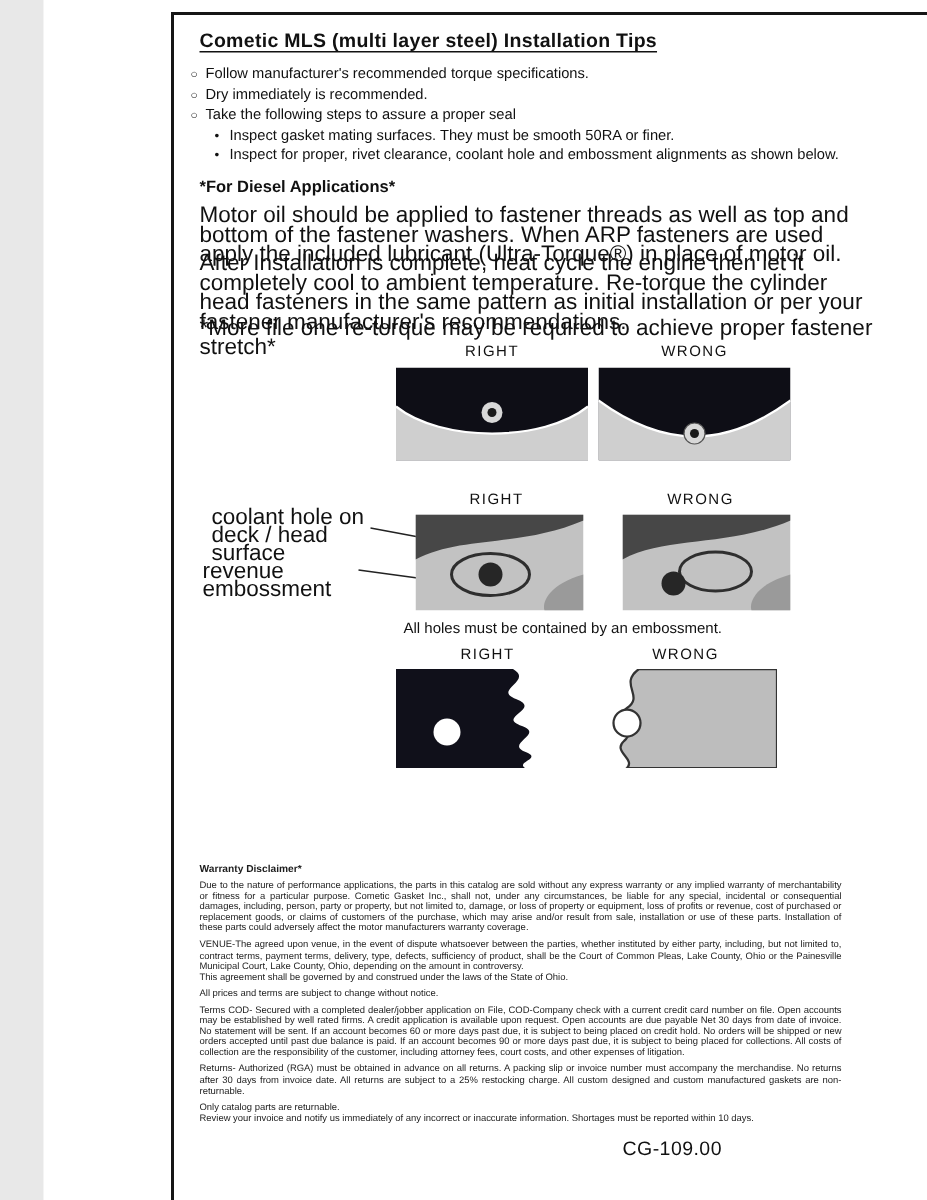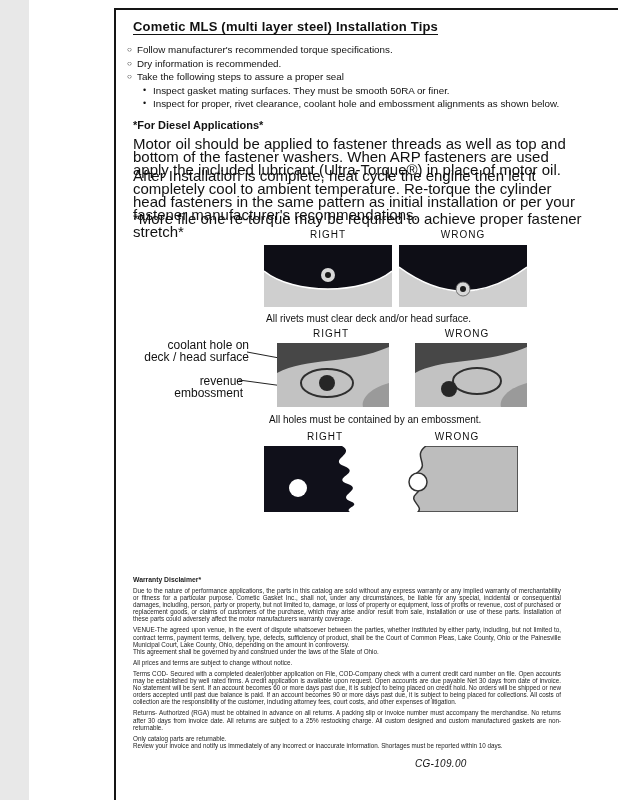--- a/index.html
+++ b/index.html
@@ -21,45 +21,45 @@
   }
   .tips{font-size:9.8px;line-height:13.5px;}
   .tip{display:flex;}
   .tip .b-open{width:10px;flex:0 0 10px;font-size:8px;line-height:13.5px;}
   .tip.sub{padding-left:16px;}
   .tip .b-solid{width:10px;flex:0 0 10px;font-size:9px;line-height:13.5px;}
   .h2{font-size:11px;font-weight:bold;}
   .body-p{font-size:15px;line-height:13px;}
   .rw-label{font-size:10px;letter-spacing:1px;text-align:center;}
   .caption{font-size:10px;line-height:13px;}
-  .annot{font-size:12px;line-height:12px;text-align:right;white-space:pre-line;}
+  .annot{font-size:15px;line-height:12px;text-align:left;white-space:pre-line;}
   .panel{display:block;}
   .legal{width:428px;text-align:justify;color:#1c1c1c;}
   .legal h3{font-size:6.8px;font-weight:bold;margin:0 0 4px 0;}
   .legal p{font-size:6.3px;line-height:7.1px;margin:0 0 4px 0;white-space:pre-line;}
-  .footer-code{font-size:10px;letter-spacing:.3px;font-style:italic;}
+  .footer-code{font-size:13px;letter-spacing:.3px;}
 </style>
 </head>
 <body>
 
 <div class="page">
 
   <div class="abs rule" style="left:85px;top:8px;width:528px;height:2px;"></div>
   <div class="abs rule" style="left:85px;top:8px;width:2px;height:792px;"></div>
 
   <div class="abs title" style="left:104px;top:19px;">Cometic MLS (multi layer steel) Installation Tips</div>
 
   <div class="abs tips" style="left:98px;top:43px;width:490px;">
     <div class="tip">
       <span class="b-open">○</span>
       <span>Follow manufacturer's recommended torque specifications.</span>
     </div>
     <div class="tip">
       <span class="b-open">○</span>
-      <span>Dry information is recommended.</span>
+      <span>Dry immediately is recommended.</span>
     </div>
     <div class="tip">
       <span class="b-open">○</span>
       <span>Take the following steps to assure a proper seal</span>
     </div>
     <div class="tip sub">
       <span class="b-solid">•</span>
       <span>Inspect gasket mating surfaces.  They must be smooth 50RA or finer.</span>
     </div>
     <div class="tip sub">
@@ -83,21 +83,20 @@
     <circle cx="64" cy="30" r="7" fill="#d8d8d8"></circle>
     <circle cx="64" cy="30" r="3" fill="#1a1a1a"></circle>
   </svg>
   <svg class="abs panel" style="left:370px;top:245px;" width="128" height="62" viewBox="0 0 128 62">
     <rect width="128" height="62" fill="#0e0e16"></rect>
     <path d="M0,22 C30,44 52,46 64,46 C76,46 98,44 128,22 L128,62 L0,62 Z" fill="#cfcfcf"></path>
     <path d="M0,22 C30,44 52,46 64,46 C76,46 98,44 128,22" fill="none" stroke="#ffffff" stroke-width="1.5"></path>
     <circle cx="64" cy="44" r="7" fill="#d8d8d8" stroke="#555" stroke-width="0.8"></circle>
     <circle cx="64" cy="44" r="3" fill="#1a1a1a"></circle>
   </svg>
-  <div class="abs caption" style="left:237px;top:312px;width:280px;">All rivets must clear deck and/or head surface.</div>
 
   <div class="abs annot" style="left:112px;top:339px;width:108px;">coolant hole on
 deck / head surface</div>
   <div class="abs annot" style="left:106px;top:375px;width:108px;">revenue embossment</div>
   <svg class="abs" style="left:205px;top:342px;" width="95" height="52" viewBox="0 0 95 52">
     <line x1="13" y1="10" x2="88" y2="24" stroke="#222" stroke-width="1"></line>
     <line x1="5" y1="38" x2="64" y2="46" stroke="#222" stroke-width="1"></line>
   </svg>
 
   <div class="abs rw-label" style="left:244px;top:328px;width:116px;">RIGHT</div>

